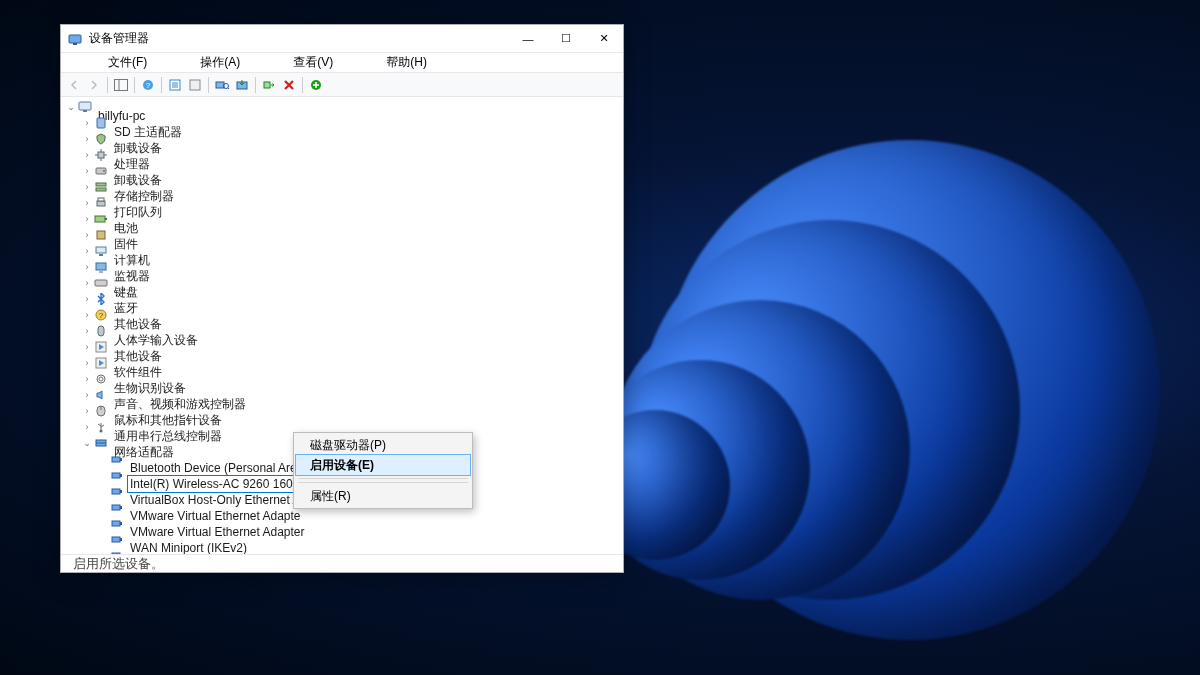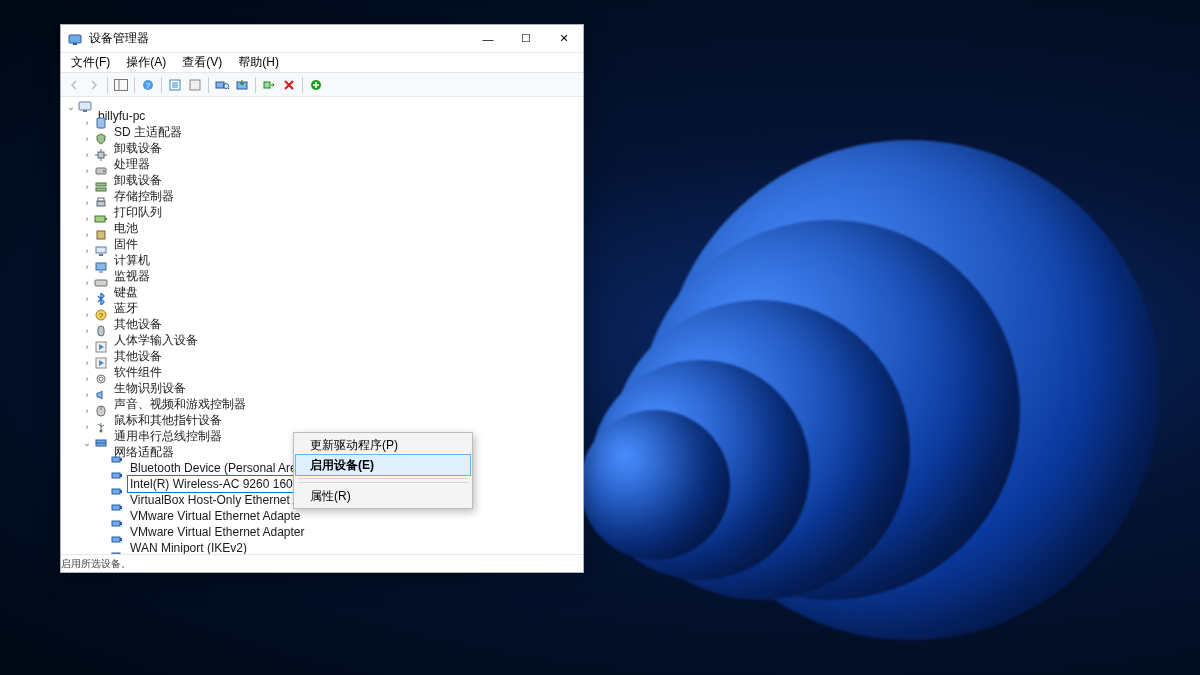--- a/index.html
+++ b/index.html
@@ -19,37 +19,37 @@
     background: radial-gradient(circle at 30% 30%, #4a8eff, #0b3aa0 60%, #021043);
     box-shadow: inset -30px -20px 60px rgba(0,0,0,0.4);
   }
   .p1 { width: 500px; height: 500px; left: 100px; top: 100px; }
   .p2 { width: 380px; height: 380px; left: 80px; top: 180px; background: radial-gradient(circle at 30% 30%, #3b7dff, #082a80 60%, #010a30); }
   .p3 { width: 300px; height: 300px; left: 50px; top: 260px; background: radial-gradient(circle at 30% 30%, #2a6eff, #061f60 60%, #000820); }
   .p4 { width: 220px; height: 220px; left: 30px; top: 320px; background: radial-gradient(circle at 35% 35%, #1a5af0, #041548 60%, #000518); }
   .p5 { width: 150px; height: 150px; left: 20px; top: 370px; background: radial-gradient(circle at 40% 40%, #0f48d0, #030e35 60%, #000310); }
 
   .window {
-    position: absolute; left: 60px; top: 24px; width: 524px; height: 549px;
+    position: absolute; left: 60px; top: 24px; width: 564px; height: 549px;
     background: #ffffff; border: 1px solid #aeb0b2;
     box-shadow: 0 4px 24px rgba(0,0,0,0.35);
     display: flex; flex-direction: column;
   }
   .titlebar {
     height: 28px; display: flex; align-items: center; padding-left: 6px; border-bottom: 1px solid #e5e7eb;
   }
   .titlebar .app-icon { width: 16px; height: 16px; margin-right: 6px; display:inline-flex;align-items:center;justify-content:center;}
   .titlebar .title { flex: 1; font-size: 12px; }
   .win-controls { display: flex; height: 100%; }
   .win-controls div { width: 38px; display: flex; align-items: center; justify-content: center; font-size: 11px; }
   .menubar {
     height: 20px; display: flex; align-items: center; gap: 8px; padding-left: 6px;
     border-bottom: 1px solid #e5e7eb;
   }
-  .menubar span { font-size: 12px; padding: 1px 4px; cursor: default; }
+  .menubar span { font-size: 12px; padding: 1px 4px; cursor: default; margin-left: 37px; }
   .toolbar {
     height: 24px; display: flex; align-items: center; gap: 2px; padding-left: 4px;
     border-bottom: 1px solid #e5e7eb; background: #f7f9fb;
   }
   .toolbar .tb-btn {
     width: 18px; height: 18px; display: flex; align-items: center; justify-content: center;
     border-radius: 2px;
   }
   .toolbar .sep { width: 1px; height: 16px; background: #c7cdd3; margin: 0 2px; }
   .tb-btn svg { display:block; }
@@ -81,22 +81,22 @@
     box-shadow: 2px 3px 8px rgba(0,0,0,0.25); padding: 2px;
   }
   .cm-item {
     height: 20px; display: flex; align-items: center; padding-left: 14px;
     font-size: 12px;
   }
   .cm-item.highlight { background: #def0ff; outline: 1px solid #67b2f8; font-weight: bold; }
   .cm-sep { height: 1px; background: #d6d6d6; margin: 3px 2px; }
 
   .statusbar {
-    height: 18px; border-top: 1px solid #e5e7eb; padding-left: 0;
-    font-size: 10px; display: flex; align-items: center; color: #444;
+    height: 18px; border-top: 1px solid #e5e7eb; padding-left: 12px;
+    font-size: 13px; display: flex; align-items: center; color: #444;
   }
 </style>
 </head>
 <body>
 
 <div class="bloom">
   <div class="petal p1"></div>
   <div class="petal p2"></div>
   <div class="petal p3"></div>
   <div class="petal p4"></div>
@@ -485,21 +485,21 @@
           <svg width="12" height="12" viewBox="0 0 12 12">
             <rect x="1" y="4" width="8" height="5" fill="#6ea9e8" stroke="#2b5a9e"></rect>
             <rect x="9" y="5" width="2" height="3" fill="#2b5a9e"></rect>
           </svg>
         </span>
         <span class="label">WAN Miniport (IP)</span>
       </div>
     </div>
 
   <div class="context-menu">
-    <div class="cm-item">更新驱动程序(P)</div>
+    <div class="cm-item">磁盘驱动器(P)</div>
     <div class="cm-item highlight">启用设备(E)</div>
     <div class="cm-sep"></div>
     <div class="cm-sep"></div>
     <div class="cm-item">属性(R)</div>
   </div>
 
   <div class="statusbar">
     <span>启用所选设备。</span>
   </div>
 

